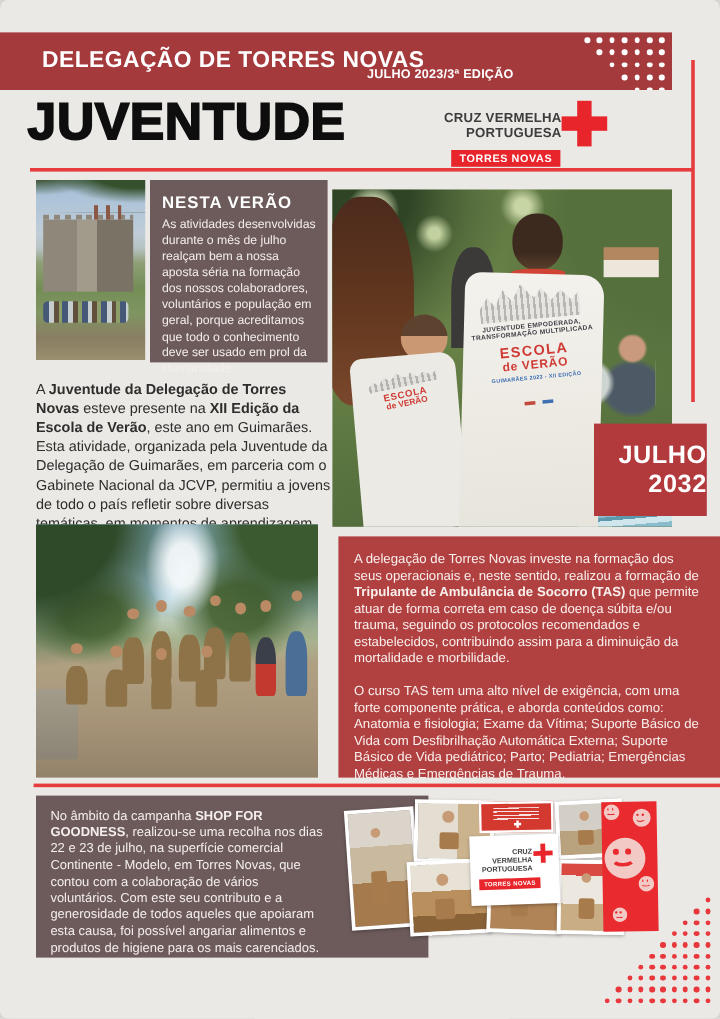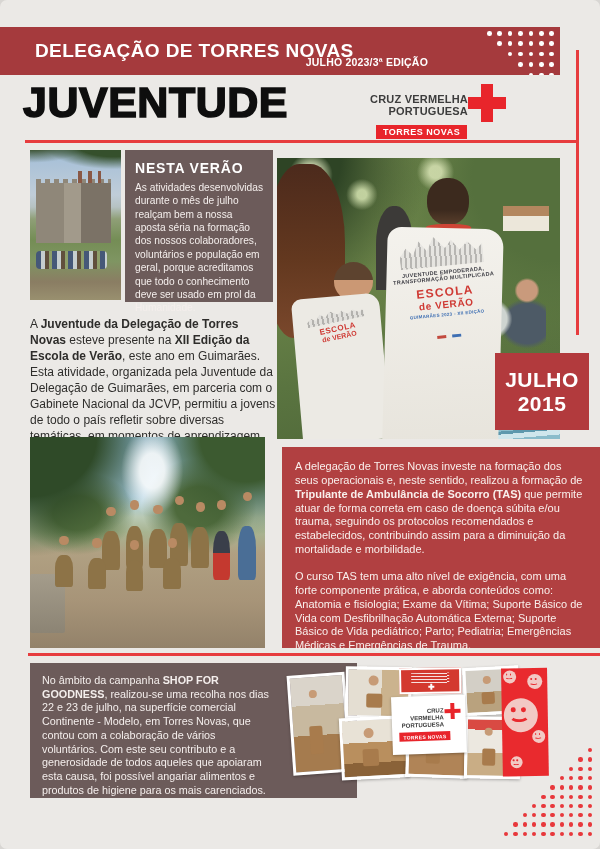--- a/index.html
+++ b/index.html
@@ -26,21 +26,21 @@
 
   
   .taupe{background:#6c5b5a;color:#ffffff;}
   .nesta{position:absolute;left:125px;top:150px;width:148px;height:152px;box-sizing:border-box;padding:10px 10px 8px;}
   .nesta-h{font-size:14px;font-weight:bold;letter-spacing:.8px;margin:0 0 5px;}
   .nesta-p{font-size:10.2px;line-height:1.31;margin:0;color:#f4eeec;}
 
   .article{position:absolute;left:30px;top:305px;width:246px;font-size:12px;line-height:1.33;color:#2e2d2b;}
   .article b,.rich b{font-weight:bold;}
 
-  .julho{position:absolute;left:495px;top:353px;width:94px;height:77px;background:#b23a3d;color:#fff;text-align:center;box-sizing:border-box;padding-top:15px;font-size:21px;font-weight:bold;line-height:1.15;letter-spacing:.5px;}
+  .julho{position:absolute;left:495px;top:353px;width:94px;height:77px;background:#b23a3d;color:#fff;text-align:right;box-sizing:border-box;padding-top:15px;font-size:21px;font-weight:bold;line-height:1.15;letter-spacing:.5px;}
 
   .tas{position:absolute;left:282px;top:447px;width:318px;height:201px;background:#b14041;color:#f9efec;box-sizing:border-box;padding:13px 13px;}
   .tas p{margin:0;font-size:11px;line-height:1.26;}
   .tas p + p{margin-top:13px;}
 
   .shop{position:absolute;left:30px;top:663px;width:327px;height:135px;box-sizing:border-box;padding:11px 88px 10px 12px;z-index:1;}
   .shop p{margin:0;font-size:10.8px;line-height:1.27;color:#f4eeec;}
 
   
   .photo{position:absolute;overflow:hidden;}
@@ -243,21 +243,21 @@
         <div class="pe-escola">ESCOLA</div>
         <div class="pe-verao">de VERÃO</div>
         <div class="pe-sub">GUIMARÃES 2023 - XII EDIÇÃO</div>
         <div class="pe-logos"><i></i><i></i></div>
       </div>
     </div>
   </div>
 
   <div class="julho">
     <div>JULHO</div>
-    <div>2015</div>
+    <div>2032</div>
   </div>
 
   <div class="tas">
     <p class="rich"><span>A delegação de Torres Novas investe na formação dos seus operacionais e, neste sentido, realizou a formação de </span><b>Tripulante de Ambulância de Socorro (TAS)</b><span> que permite atuar de forma correta em caso de doença súbita e/ou trauma, seguindo os protocolos recomendados e estabelecidos, contribuindo assim para a diminuição da mortalidade e morbilidade.</span></p>
     <p>O curso TAS tem uma alto nível de exigência, com uma forte componente prática,  e aborda conteúdos como: Anatomia e fisiologia; Exame da Vítima; Suporte Básico de Vida com Desfibrilhação Automática Externa; Suporte Básico de Vida pediátrico; Parto; Pediatria; Emergências Médicas e Emergências de Trauma.</p>
   </div>
 
   <div class="photo photo-group">
     <div class="pg-ledge"></div>
     <div class="fig" style="left:30%;top:33%;height:30%;"></div>

